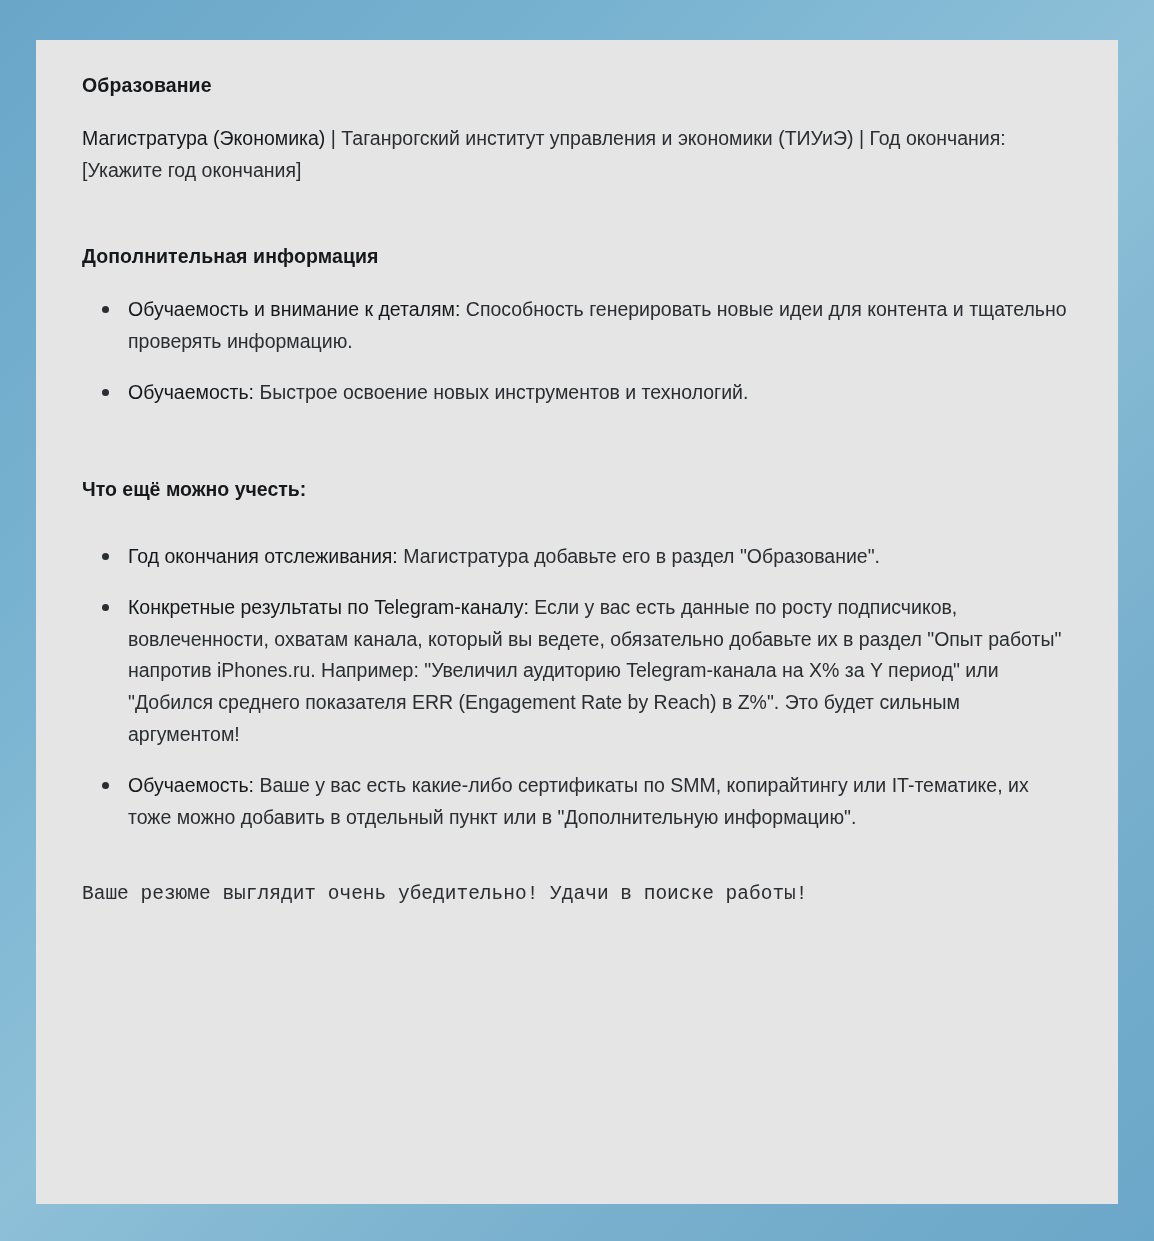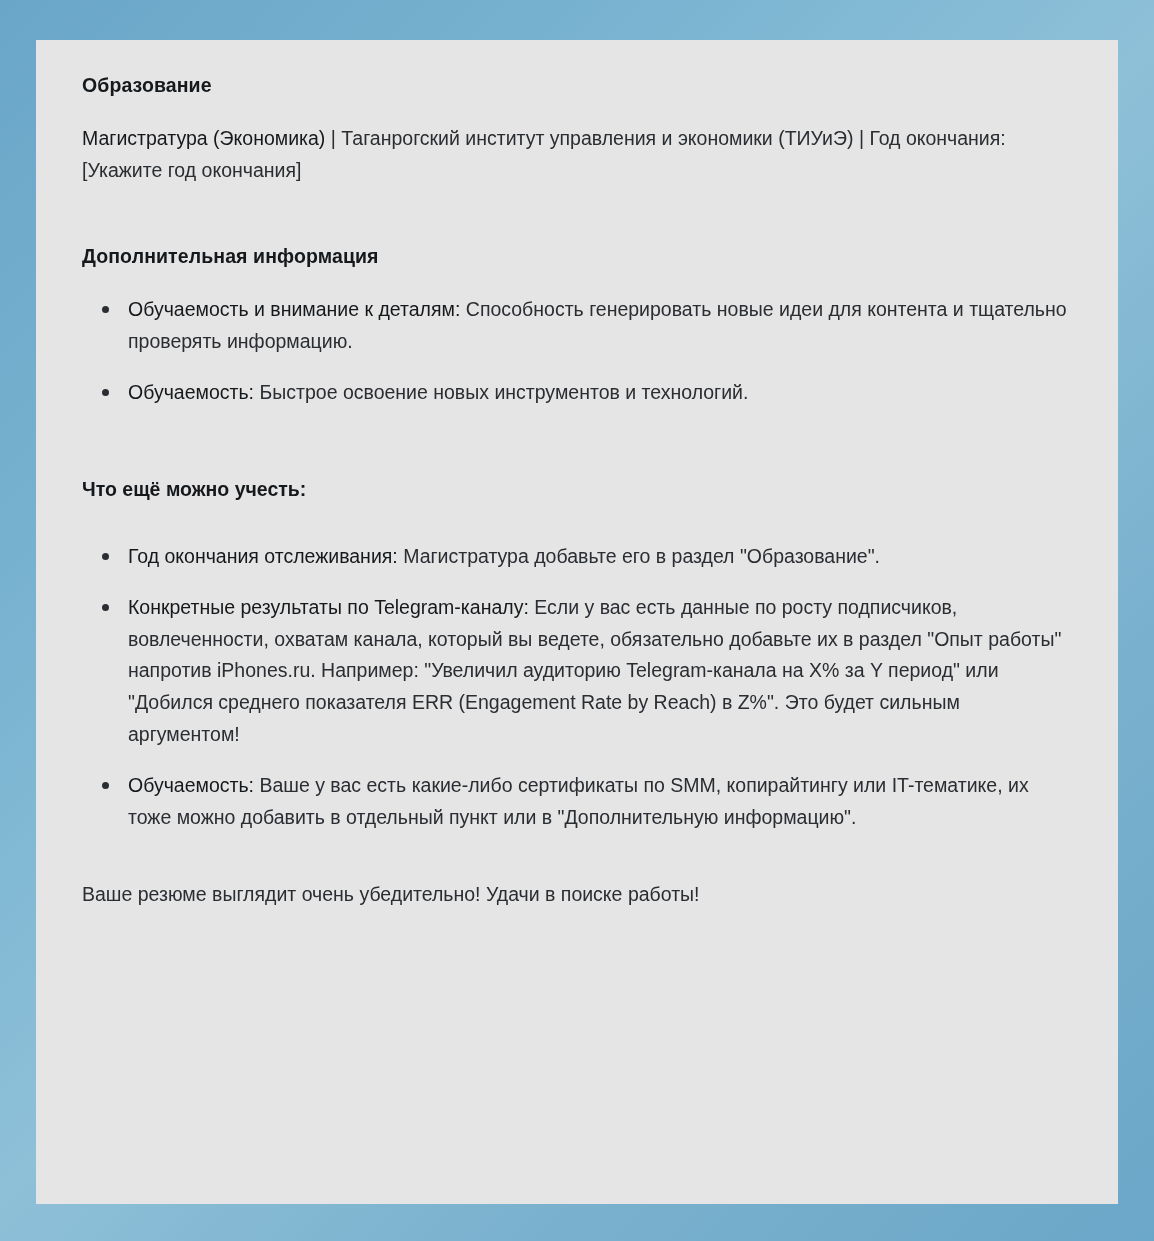--- a/index.html
+++ b/index.html
@@ -77,20 +77,21 @@
     background: #2a2d31;
   }
   .block-gap-1 { height: 12px; }
   .block-gap-2 { height: 18px; }
   .closing {
     margin: 0;
     padding-top: 4px;
     font-size: 19.5px;
     line-height: 1.6;
     color: #2a2d31;
+    font-family: Liberation Mono, monospace;
   }
   .sub-heading {
     font-size: 19.5px;
     font-weight: bold;
     margin: 0 0 36px 0;
     color: #16191c;
   }
 </style>
 </head>
 <body>

